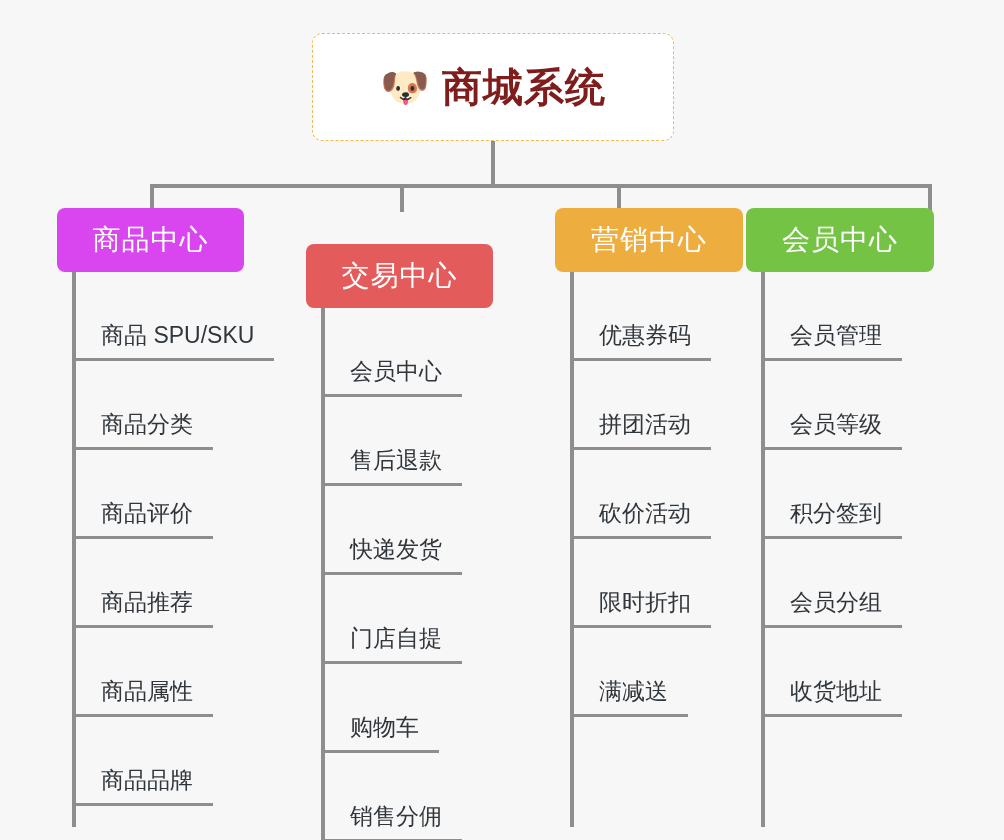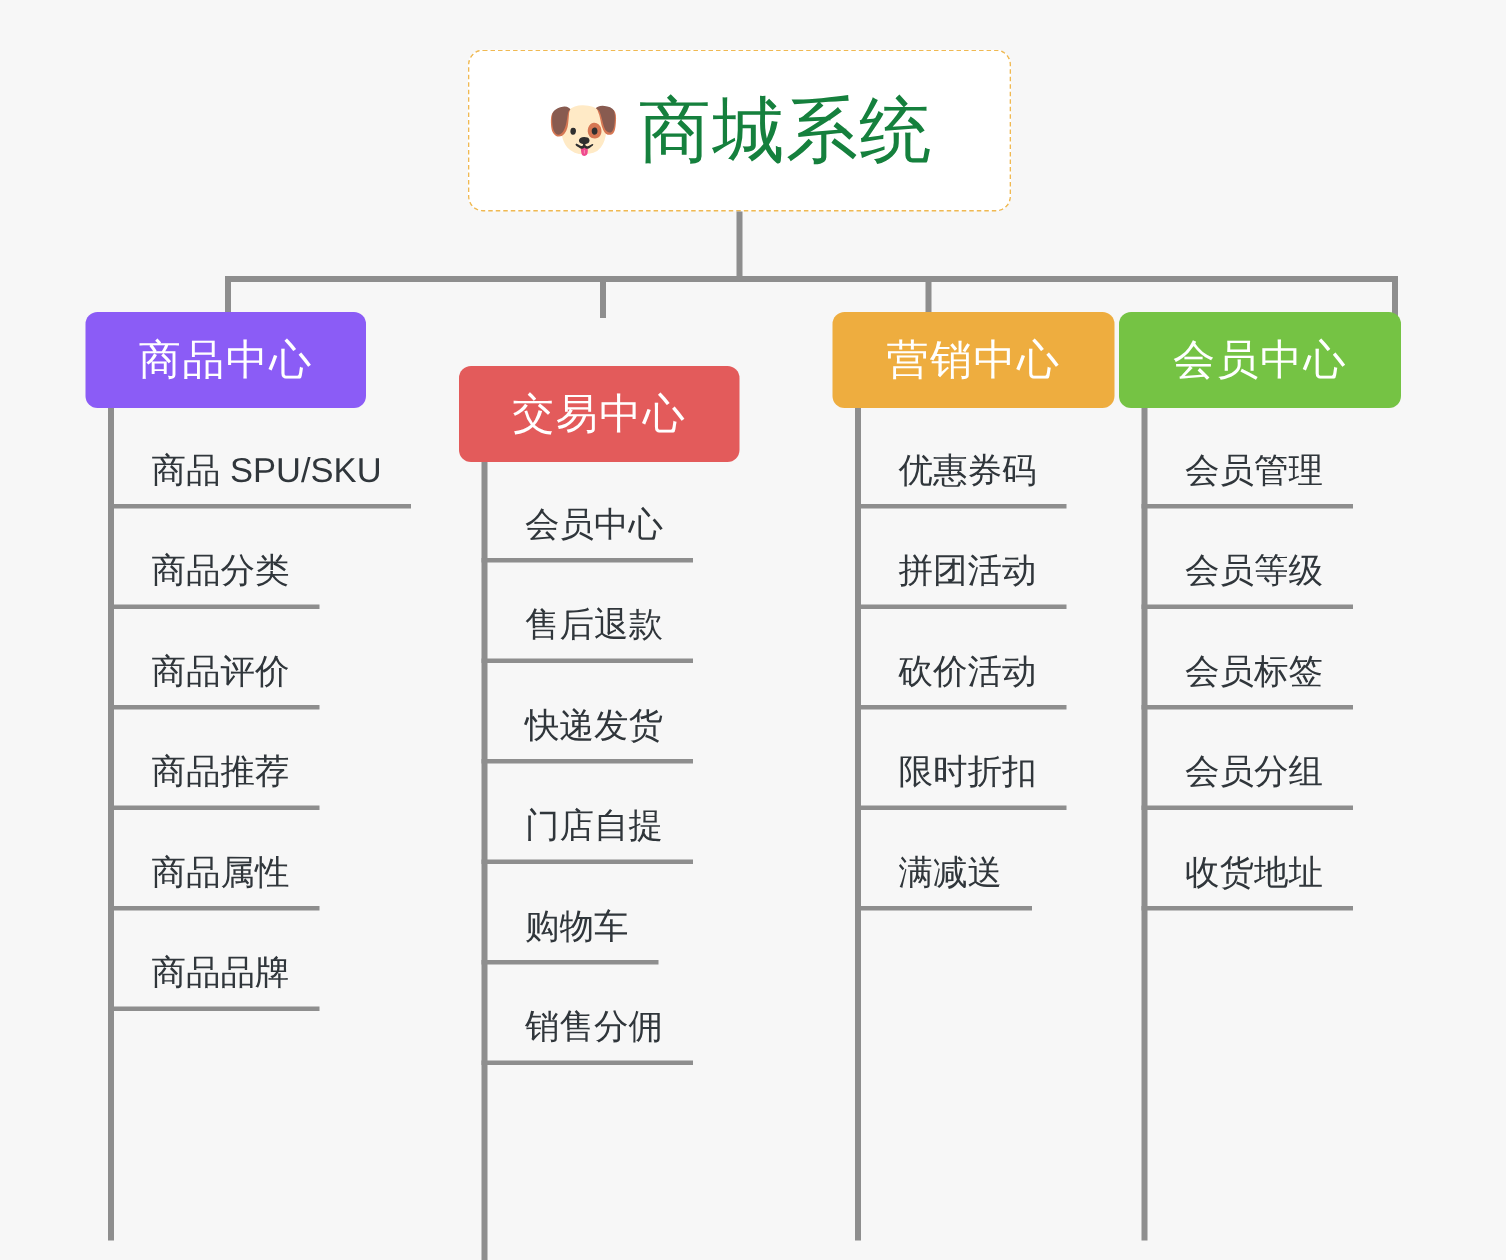--- a/index.html
+++ b/index.html
@@ -35,24 +35,25 @@
     justify-content: center;
     gap: 12px;
   }
   .root-icon {
     font-size: 40px;
     line-height: 1;
     display: block;
     filter: saturate(1.05);
   }
   .root-label {
-    font-size: 48px;
-    color: #15803d;
+    font-size: 40px;
+    color: #7f1d1d;
     letter-spacing: 1px;
     white-space: nowrap;
+    font-weight: bold;
   }
 
   
   .conn {
     position: absolute;
     background: #8e8e8e;
   }
   .conn-stem {
     left: 491px;
     top: 141px;
@@ -111,21 +112,21 @@
     width: 4px;
     background: #8e8e8e;
   }
   .col-0 .spine { height: 555px; }
   .col-1 .spine { height: 555px; }
   .col-2 .spine { height: 555px; }
   .col-3 .spine { height: 555px; }
 
   .leaf {
     position: relative;
-    height: 67px;
+    height: 89px;
     display: flex;
     align-items: flex-end;
     box-sizing: border-box;
   }
   .leaf-inner {
     display: inline-block;
     padding: 0 20px 7px 29px;
     border-bottom: 3px solid #8e8e8e;
     font-size: 23px;
     color: #30363b;
@@ -144,21 +145,21 @@
   </div>
 
   <div class="conn conn-stem"></div>
   <div class="conn conn-bar"></div>
   <div class="conn conn-drop drop-0"></div>
   <div class="conn conn-drop drop-1"></div>
   <div class="conn conn-drop drop-2"></div>
   <div class="conn conn-drop drop-3"></div>
 
   <div class="column col-0">
-    <div class="cat-box" style="background: #8b5cf6;">商品中心</div>
+    <div class="cat-box" style="background: #d946ef;">商品中心</div>
     <div class="leaf-list">
       <div class="spine"></div>
       <div class="leaf">
           <span class="leaf-inner">商品 SPU/SKU</span>
         </div>
       <div class="leaf">
           <span class="leaf-inner">商品分类</span>
         </div>
       <div class="leaf">
           <span class="leaf-inner">商品评价</span>
@@ -226,21 +227,21 @@
     <div class="cat-box" style="background: rgb(117, 195, 68);">会员中心</div>
     <div class="leaf-list">
       <div class="spine"></div>
       <div class="leaf">
           <span class="leaf-inner">会员管理</span>
         </div>
       <div class="leaf">
           <span class="leaf-inner">会员等级</span>
         </div>
       <div class="leaf">
-          <span class="leaf-inner">会员标签</span>
+          <span class="leaf-inner">积分签到</span>
         </div>
       <div class="leaf">
           <span class="leaf-inner">会员分组</span>
         </div>
       <div class="leaf">
           <span class="leaf-inner">收货地址</span>
         </div>
     </div>
   </div>
 

